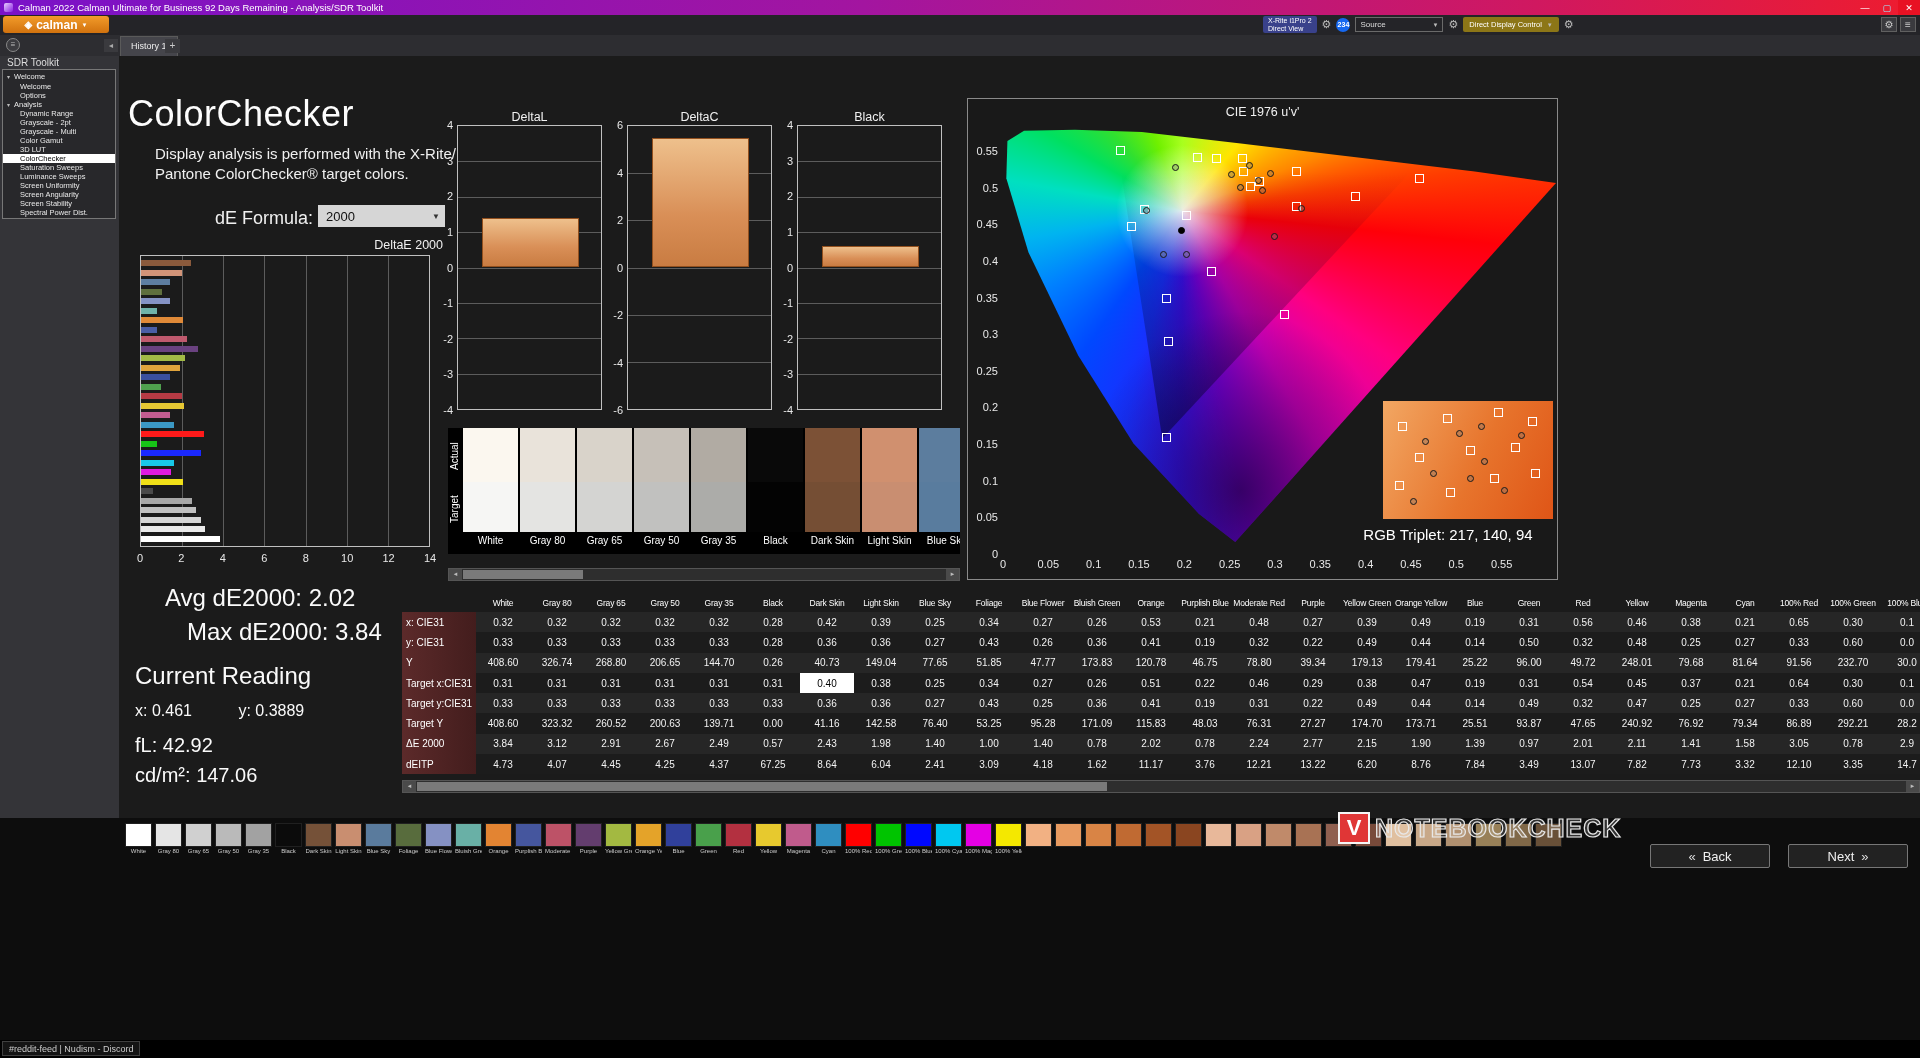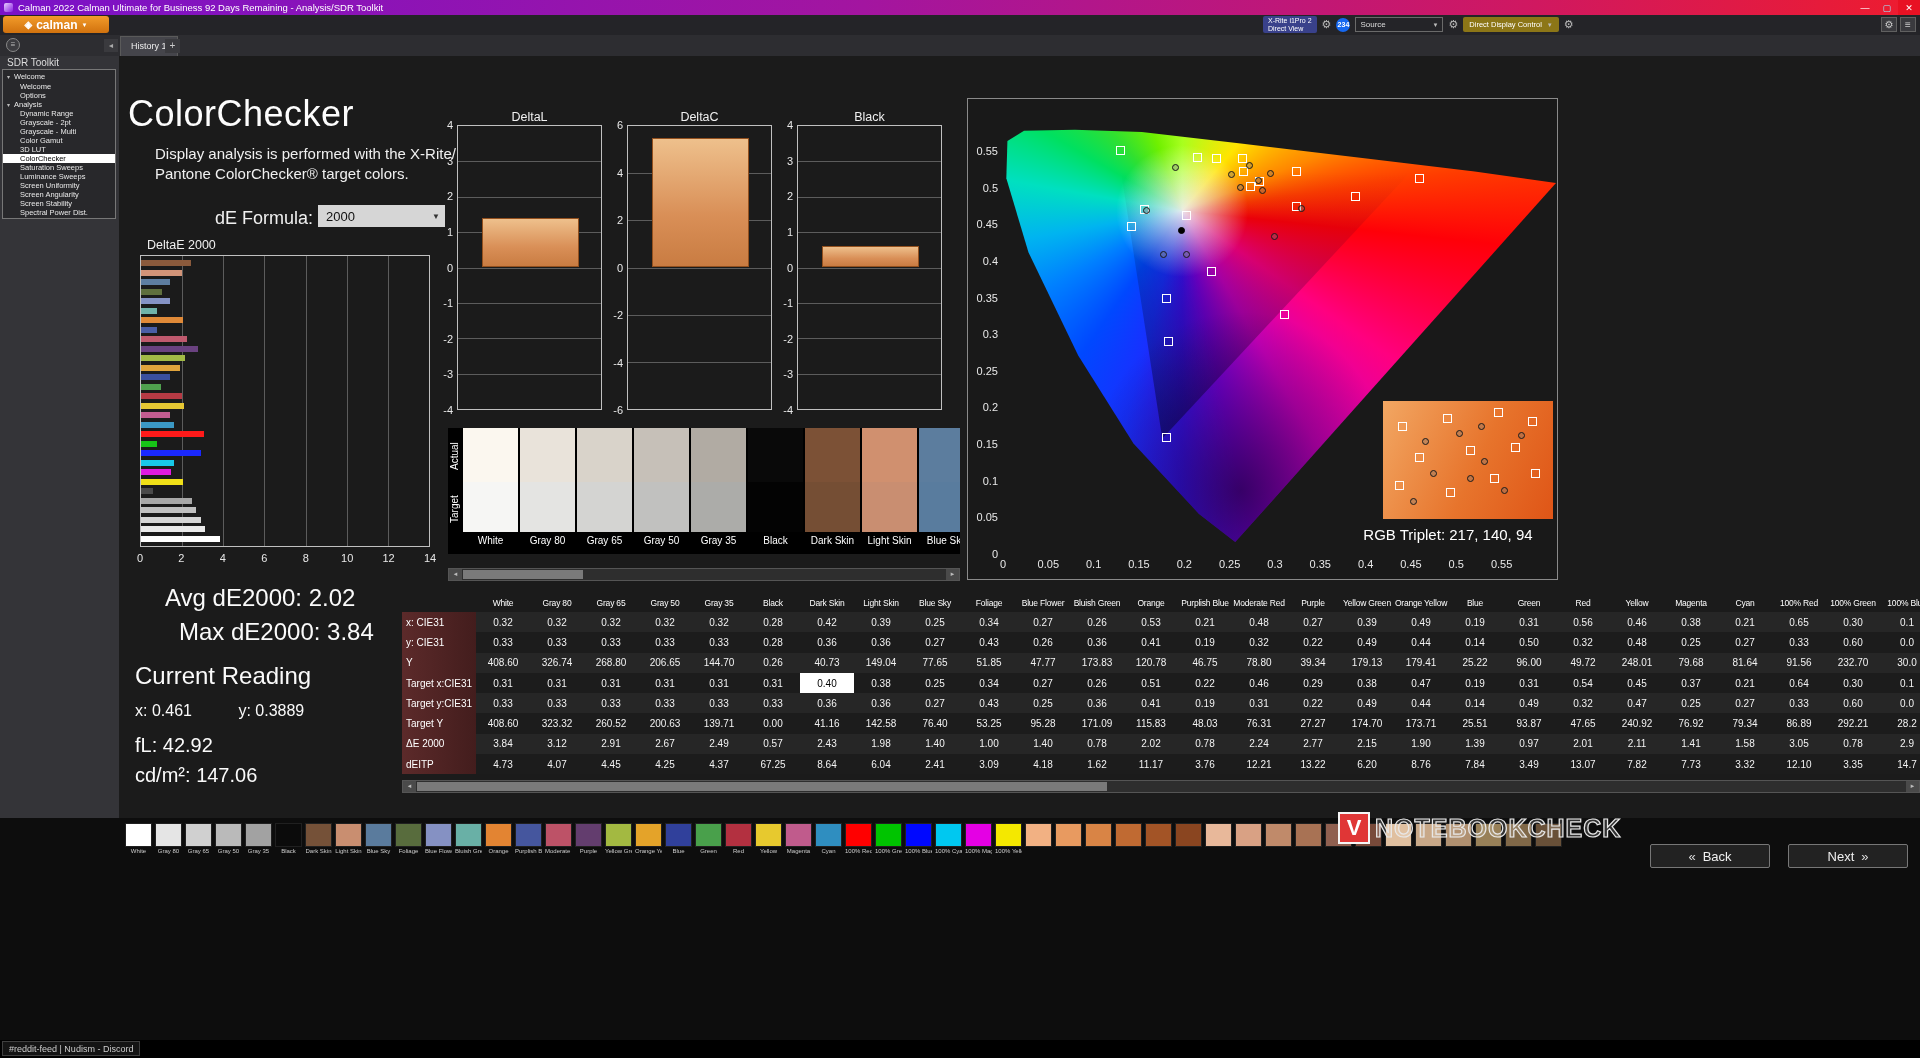--- a/index.html
+++ b/index.html
@@ -61,21 +61,21 @@
   .main{position:absolute;left:119px;top:56px;width:1801px;height:762px;background:#1b1b1b}
   .h1{position:absolute;left:9px;top:38px;font-size:36px;line-height:40px;color:#fdfdfd;letter-spacing:.5px}
   .desc{position:absolute;left:36px;top:88px;font-size:15px;line-height:20px;color:#f0f0f0}
   .flabel{position:absolute;left:96px;top:152px;font-size:18px;color:#f0f0f0}
   .fselect{position:absolute;left:199px;top:149px;width:127px;height:22px;background:#d6d6d6;color:#111;
     font-size:13px;display:flex;align-items:center;padding-left:8px}
   .fselect .fdd{margin-left:auto;width:18px;height:100%;display:flex;align-items:center;
     justify-content:center;font-size:8px;color:#333}
 
   
-  #de-title{position:absolute;left:28px;top:182px;width:290px;text-align:left;font-size:12.5px;color:#f0f0f0}
+  #de-title{position:absolute;left:34px;top:182px;width:290px;text-align:right;font-size:12.5px;color:#f0f0f0}
   #de-plot{position:absolute;left:21px;top:199px;width:290px;height:292px;border:1px solid #c0c0c0}
   .vgrid{position:absolute;top:0;bottom:0;width:1px;background:#5c5c5c}
   .hbar{position:absolute;left:0;height:6px}
   #de-ticks{position:absolute;left:21px;top:496px;width:290px;height:14px;font-size:11px;color:#e8e8e8}
   .detick{position:absolute;width:22px;margin-left:-11px;text-align:center}
 
   
   .schart{position:absolute;top:54px;width:176px;height:330px}
   #chart-l{left:310px} #chart-c{left:480px} #chart-h{left:650px}
   .stitle{position:absolute;left:28px;top:0;width:145px;text-align:center;font-size:12.5px;color:#f0f0f0}
@@ -121,21 +121,21 @@
   .sbbar{position:absolute;height:13px;background:#2e2e2e;border:1px solid #555}
   #strip-scroll{left:329px;top:512px;width:512px}
   .sb-arrow{position:absolute;top:0;width:13px;height:11px;background:#4a4a4a;color:#bbb;font-size:6px;
     text-align:center;line-height:11px}
   .sb-arrow.left{left:0}.sb-arrow.right{right:0}
   .sb-thumb{position:absolute;top:1px;height:9px;background:#7a7a7a}
 
   
   .stat{position:absolute;color:#fafafa}
   #stat-avg{left:46px;top:528px;font-size:24px}
-  #stat-max{left:60px;top:562px;font-size:24px}
+  #stat-max{left:68px;top:562px;font-size:24px}
   #stat-cr{left:16px;top:606px;font-size:24px}
   #stat-xy{left:16px;top:646px;font-size:16px}
   #stat-xy .ylbl{margin-left:42px}
   #stat-fl{left:16px;top:678px;font-size:20px}
   #stat-cd{left:16px;top:708px;font-size:20px}
 
   
   #table{position:absolute;left:283px;top:538px;width:1518px;height:182px;overflow:hidden;font-size:10px}
   .trow{display:flex;height:20.3px}
   .trow.thead{height:18px}
@@ -360,20 +360,21 @@
       <div class="ylab" style="top: 80.25px;">2</div>
       <div class="ylab" style="top: 115.875px;">1</div>
       <div class="ylab" style="top: 151.5px;">0</div>
       <div class="ylab" style="top: 187.125px;">-1</div>
       <div class="ylab" style="top: 222.75px;">-2</div>
       <div class="ylab" style="top: 258.375px;">-3</div>
       <div class="ylab" style="top: 294px;">-4</div>
     </div>
 
   <div id="cie">
+    <div id="cie-title">CIE 1976 u'v'</div>
     <div id="cie-plot">
       <div class="layer horse spectrum"></div>
       <div class="layer horse whitept"></div>
       <div class="layer gamut-dark"></div>
       <div class="layer horse vignette"></div>
     <div class="msq" style="left: 21.3%; top: 5.2%;"></div>
         <div class="msq" style="left: 35.3%; top: 6.8%;"></div>
         <div class="msq" style="left: 38.7%; top: 7.1%;"></div>
         <div class="msq" style="left: 43.4%; top: 7.1%;"></div>
         <div class="msq" style="left: 43.6%; top: 10.1%;"></div>

